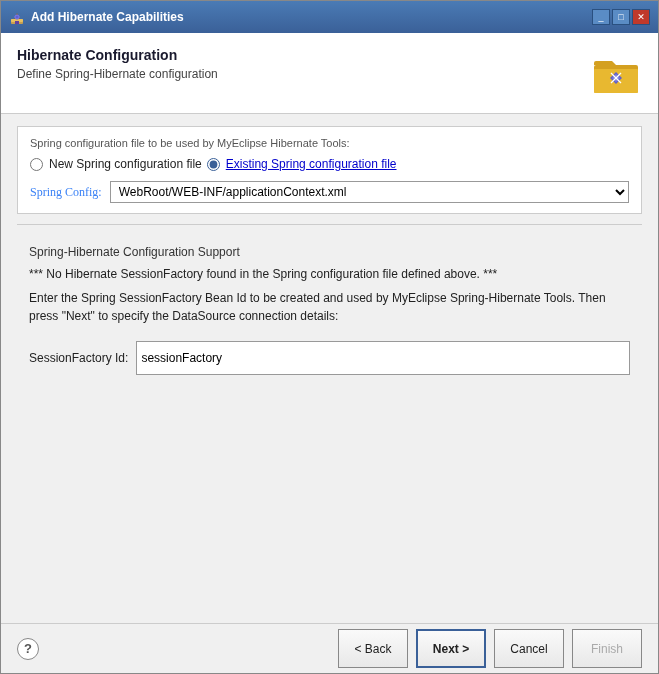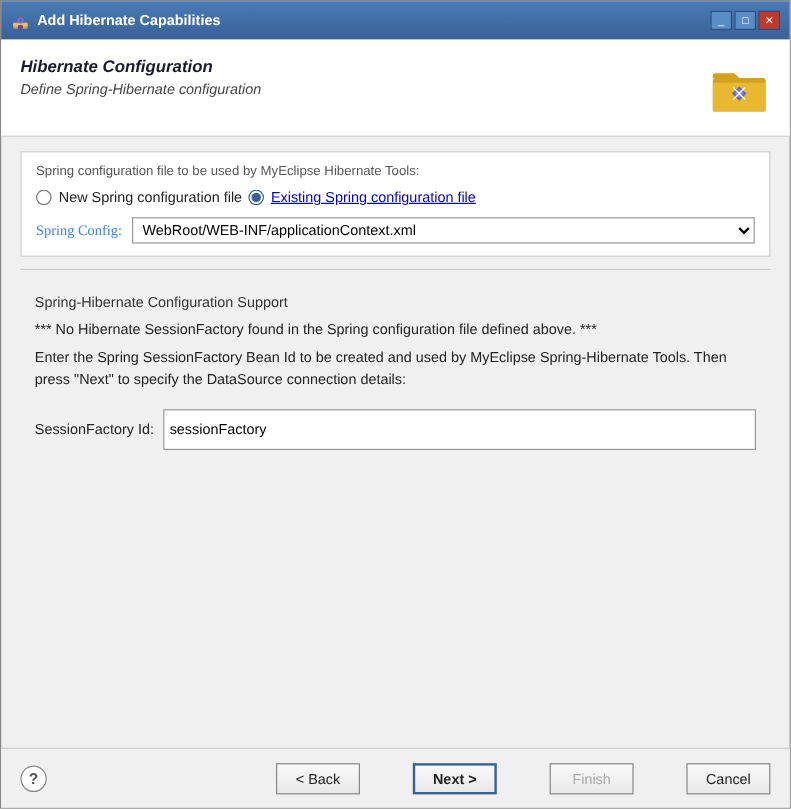--- a/index.html
+++ b/index.html
@@ -70,21 +70,20 @@
     }
 
     
     .header-section {
       background: white;
       padding: 14px 16px 14px 16px;
       display: flex;
       align-items: flex-start;
       justify-content: space-between;
       border-bottom: 1px solid #ccc;
-      font-style: italic;
     }
     .header-text {
       flex: 1;
     }
     .header-title {
       font-size: 14px;
       font-weight: bold;
       color: #1a1a2e;
       margin-bottom: 4px;
     }
@@ -250,29 +249,28 @@
       font-size: 13px;
       color: #555;
       cursor: pointer;
       background: white;
       font-weight: bold;
     }
     .footer-spacer {
       flex: 1;
     }
     .footer-btn {
-      height: 26px;
+      height: 39px;
       min-width: 70px;
       padding: 0 12px;
       border: 1px solid #888;
       background: linear-gradient(to bottom, #fafafa, #e8e8e8);
       font-size: 12px;
       cursor: pointer;
       color: #222;
-      margin-left: 36px;
     }
     .footer-btn.primary {
       border: 2px solid #3a6098;
       font-weight: bold;
     }
     .footer-btn:disabled {
       color: #aaa;
       cursor: default;
     }
 
@@ -367,16 +365,16 @@
 
     <div class="spacer"></div>
 
   </div>
 
   <div class="footer">
     <div class="footer-help">?</div>
     <div class="footer-spacer"></div>
     <button class="footer-btn">&lt; Back</button>
     <button class="footer-btn primary">Next &gt;</button>
+    <button class="footer-btn">Cancel</button>
     <button class="footer-btn" disabled="">Finish</button>
-    <button class="footer-btn">Cancel</button>
   </div>
 </div>
 
 </body></html>

